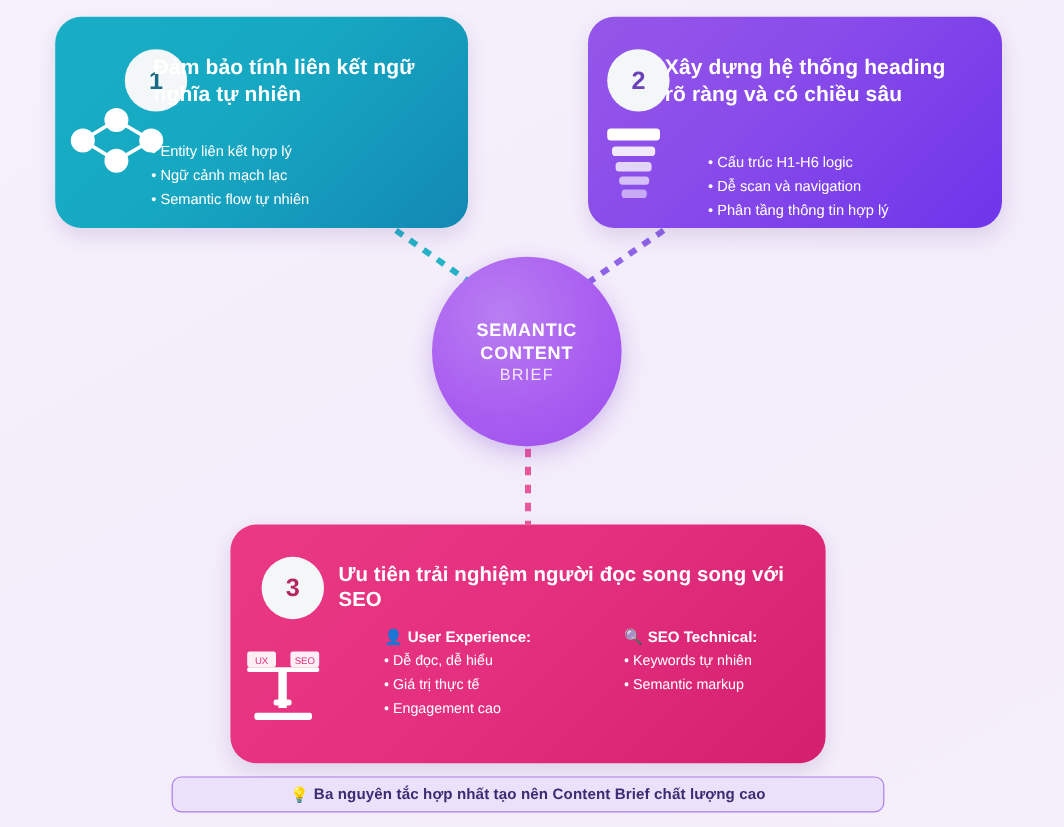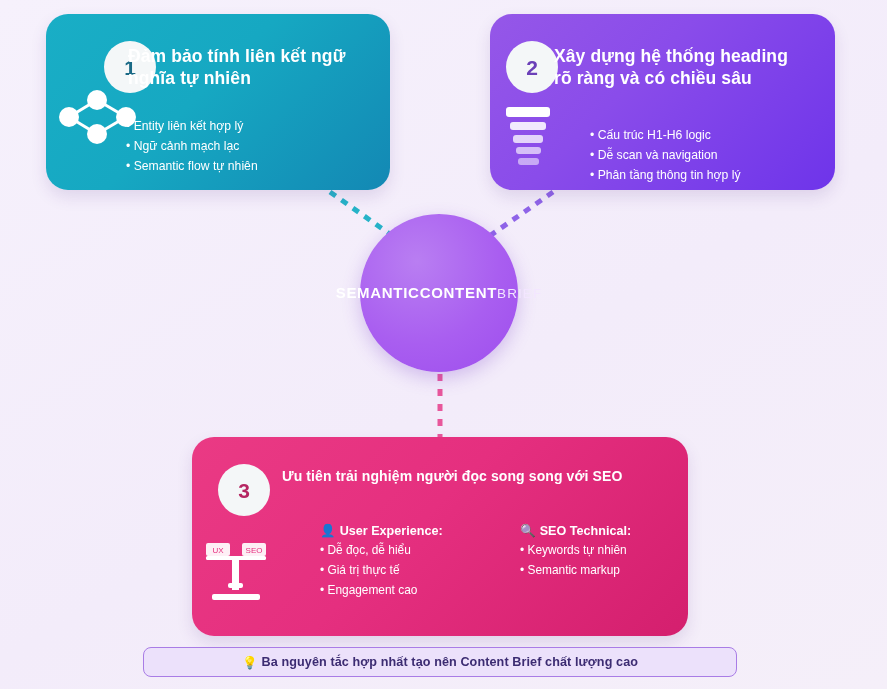--- a/index.html
+++ b/index.html
@@ -73,39 +73,39 @@
   #card2 .card-title { left: 64px; top: 31px; width: 256px; font-size: 17.5px; }
   #card2 .bullets { left: 80px; top: 112px; font-size: 12.2px; margin-left: 20px; }
   #card2 .icon-hier { position: absolute; left: 14px; top: 92px; }
 
   
   #card3 {
     left: 192px; top: 437px; width: 496px; height: 199px;
     background: linear-gradient(135deg, #ea3a84 0%, #e52f7f 45%, #d41f6e 100%);
   }
   #card3 .badge { left: 26px; top: 27px; width: 52px; height: 52px; font-size: 21px; color: #b52662; }
-  #card3 .card-title { left: 90px; top: 31px; width: 380px; font-size: 14px; }
+  #card3 .card-title { left: 90px; top: 31px; width: 380px; font-size: 17px; }
   #card3 .icon-scale { position: absolute; left: 6px; top: 98px; }
 
   .col-wrap { position: absolute; left: 90px; top: 86px; width: 400px; display: flex; }
   .col { width: 195px; margin-left: 38px; }
   .col-head {
     color: #ffffff; font-weight: bold; font-size: 12.6px;
     margin-bottom: 3px; white-space: nowrap;
   }
   .col-head .emoji { font-size: 12.6px; margin-right: 4px; }
   .col .bullets { position: static; font-size: 11.9px; }
   .col .bullets li { line-height: 1.66; }
 
   
   #hub {
     position: absolute; left: 360px; top: 214px;
     width: 158px; height: 158px; border-radius: 50%;
     background: radial-gradient(circle at 36% 30%, #b97ef2 0%, #a95ef0 55%, #9d4ded 100%);
-    display: flex; align-items: center; justify-content: center;
+    display: flex; flex-direction: column; align-items: center; justify-content: center;
     z-index: 3;
     box-shadow: 0 6px 18px rgba(120,60,200,0.28);
   }
   #hub .hub-l1, #hub .hub-l2 {
     color: #ffffff; font-weight: bold; font-size: 15px; letter-spacing: .7px; line-height: 1.28;
   }
   #hub .hub-l3 {
     color: #f3e6ff; font-size: 13.5px; letter-spacing: 1.1px; margin-top: 1px;
   }
 

